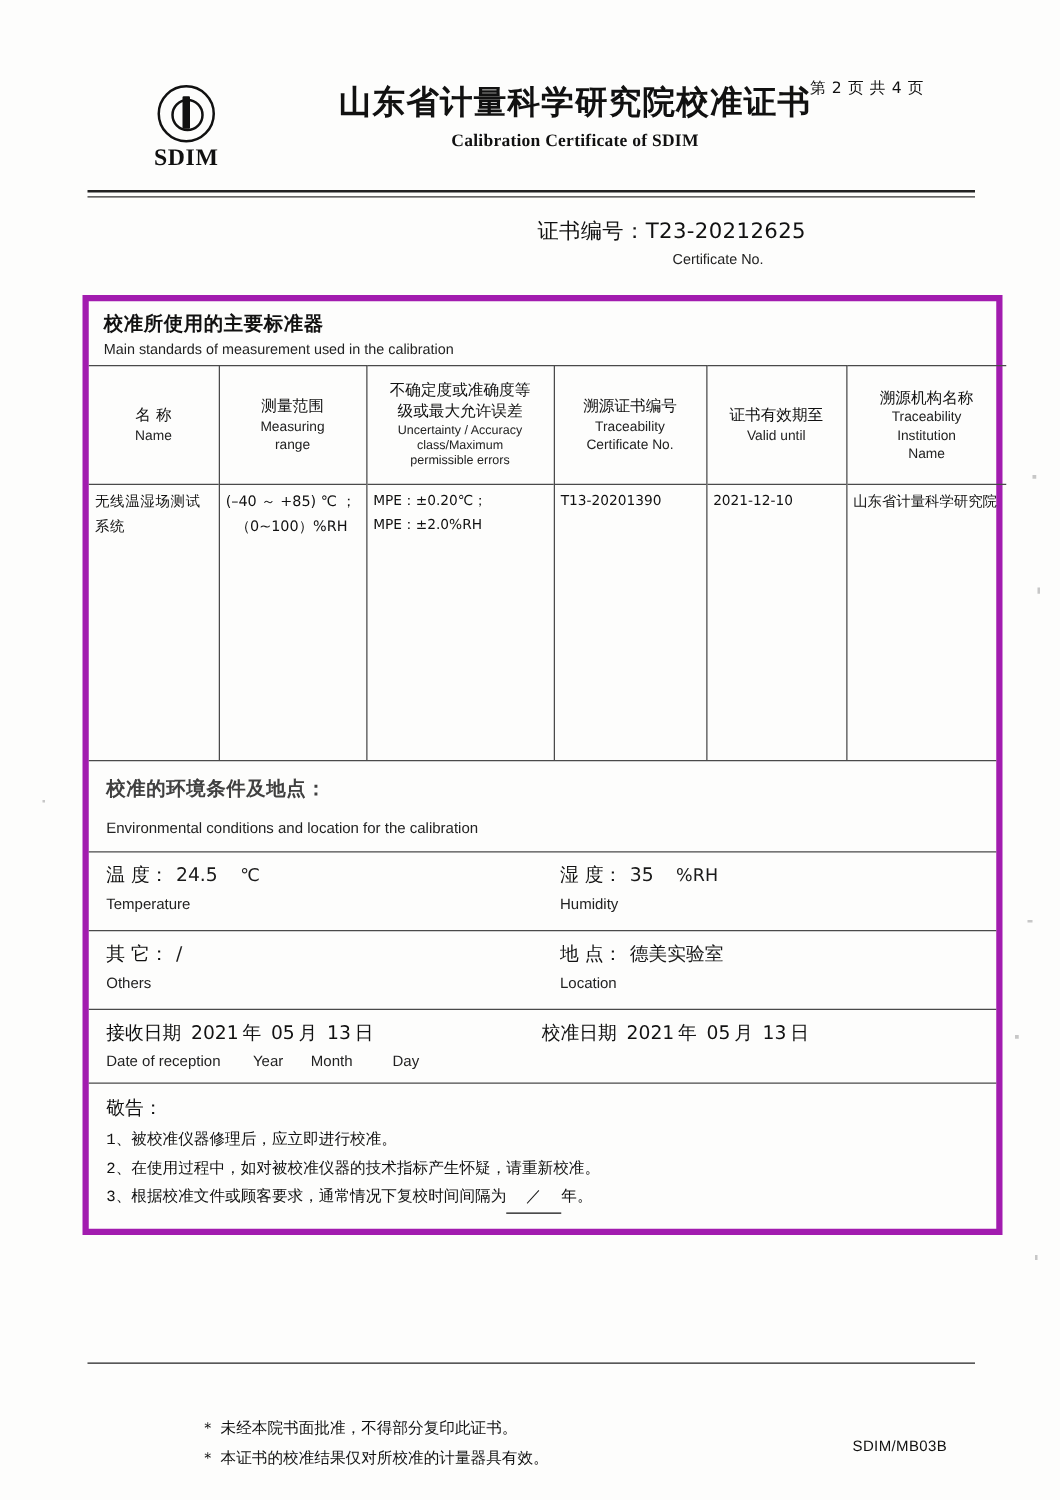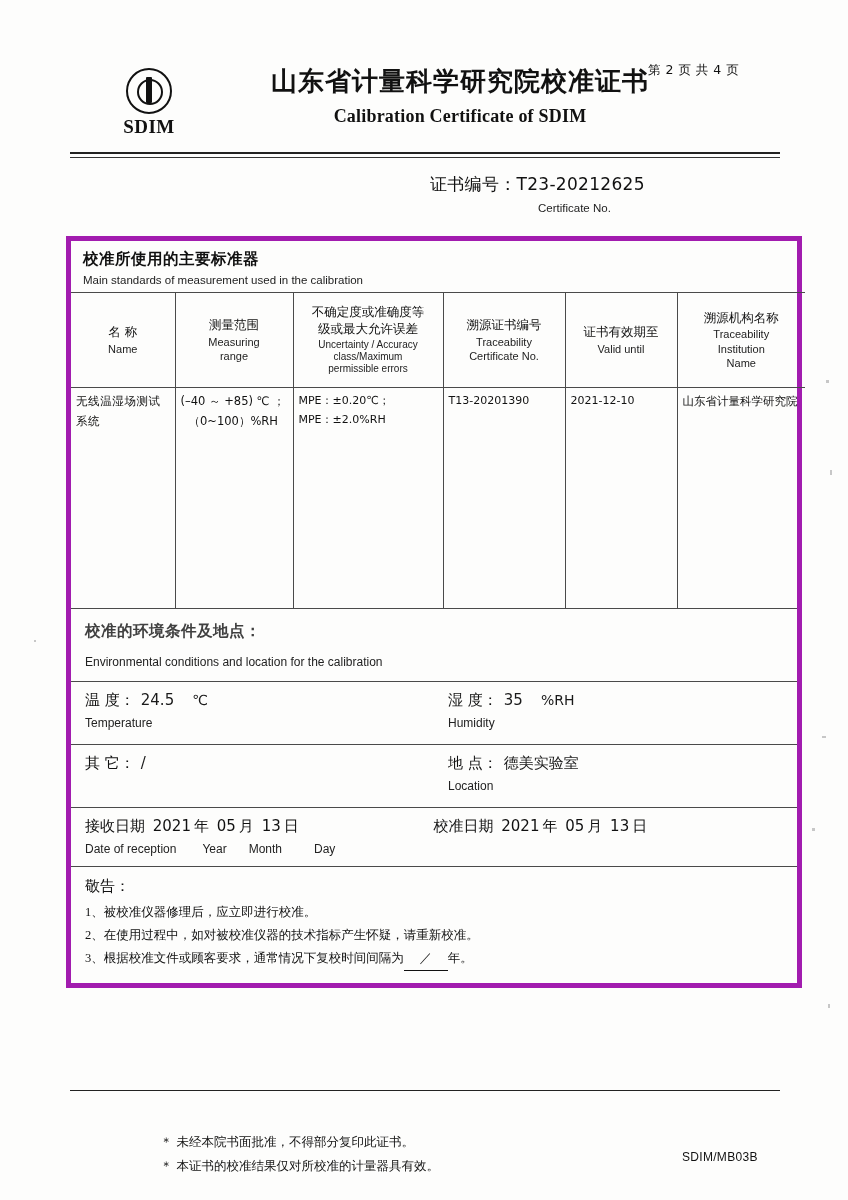--- a/index.html
+++ b/index.html
@@ -91,21 +91,21 @@
     color: #111;
   }
   .title-en {
     position: absolute;
     left: 140px;
     top: 48px;
     width: 500px;
     text-align: center;
     font-family: "Liberation Serif", serif;
     font-weight: bold;
-    font-size: 18px;
+    font-size: 14px;
     letter-spacing: 0.2px;
     color: #111;
   }
   .page-count {
     position: absolute;
     left: 648px;
     top: 62px;
     font-family: "DejaVu Sans", sans-serif;
     font-size: 12.5px;
     color: #111;
@@ -305,21 +305,21 @@
     border-top: 1px solid #4a4a4a;
     padding: 10px 14px 12px 14px;
   }
   .notice .nt-title {
     font-family: "DejaVu Sans", sans-serif;
     font-size: 15px;
     color: #111;
     margin-bottom: 5px;
   }
   .notice .nt-line {
-    font-family: Liberation Serif, serif;
+    font-family: Liberation Mono, monospace;
     font-size: 12.5px;
     color: #111;
     line-height: 1.85;
   }
   .notice .blank {
     display: inline-block;
     width: 44px;
     border-bottom: 1px solid #111;
     text-align: center;
   }
@@ -463,20 +463,21 @@
         </div>
         <div class="en">Humidity</div>
       </div>
     </div>
 
     <div class="row2">
       <div class="cellL kv">
         <div>
           <span class="cn">其    它：</span><span class="val">/</span>
         </div>
+        <div class="en">Others</div>
       </div>
       <div class="cellR kv">
         <div>
           <span class="cn">地    点：</span><span class="val">德美实验室</span>
         </div>
         <div class="en">Location</div>
       </div>
     </div>
 
     <div class="date-row">

